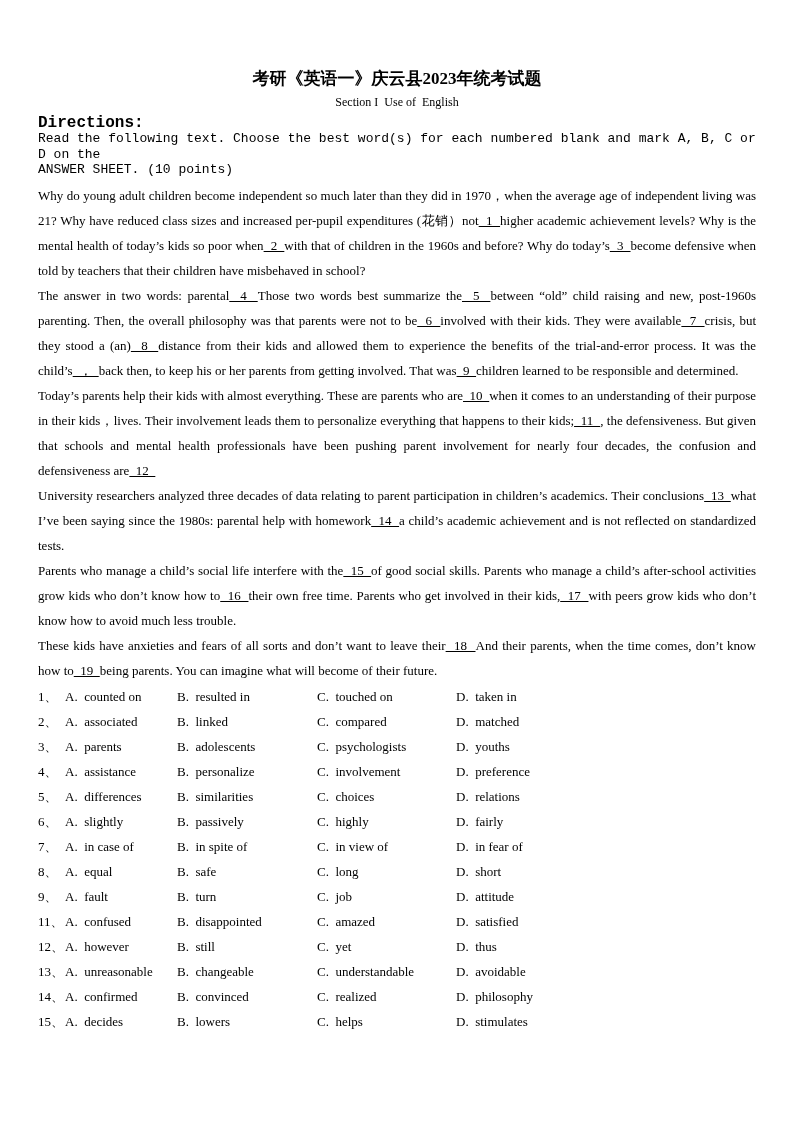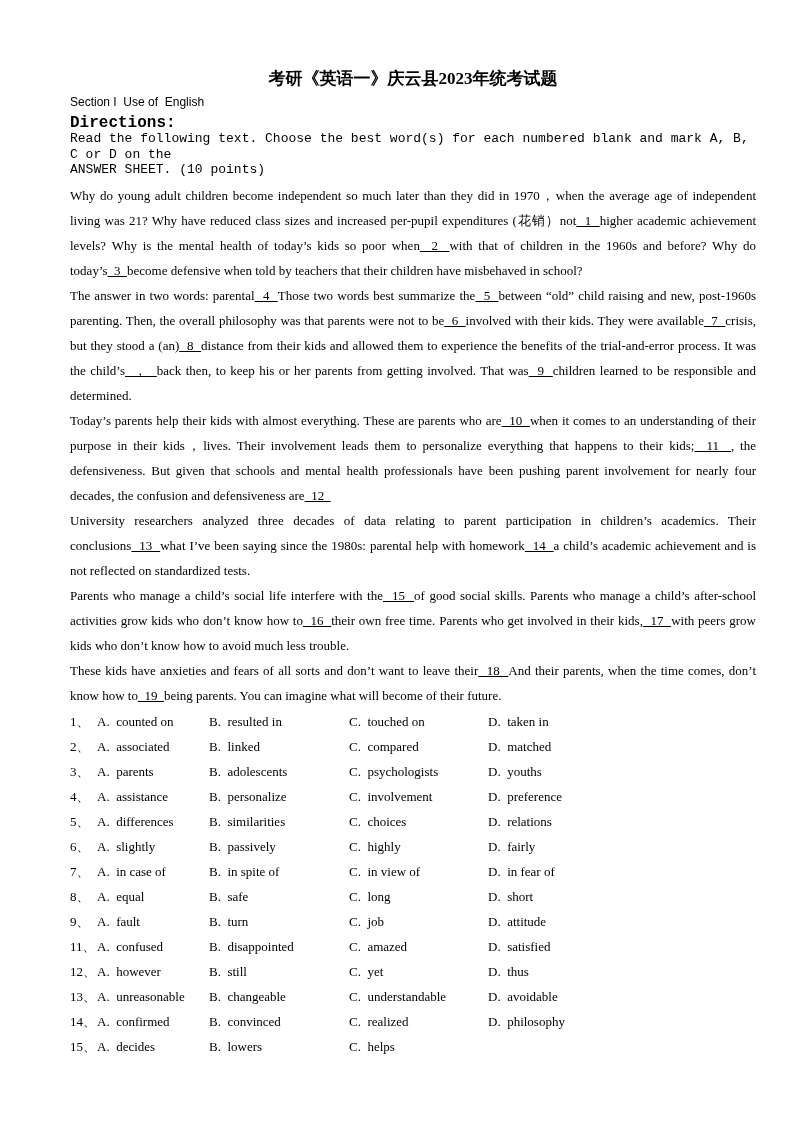--- a/index.html
+++ b/index.html
@@ -5,31 +5,32 @@
   * { margin: 0; padding: 0; box-sizing: border-box; }
   html, body { background: #ffffff; }
   body {
     width: 794px;
     height: 1123px;
     margin: 0 auto;
     color: #000000;
     font-family: "Liberation Serif", serif;
     overflow: hidden;
   }
-  .page { padding: 68px 38px 0 38px; margin-left: 32px; }
+  .page { padding: 68px 38px 0 38px; }
   .title {
     text-align: center;
     font-size: 17px;
     font-weight: bold;
     font-family: "Liberation Serif", "DejaVu Sans", serif;
     line-height: 22px;
     white-space: pre;
   }
   .section-heading {
-    font-family: Liberation Sans, sans-serif;
+    text-align: center;
+    font-family: Liberation Serif, serif;
     font-size: 12px;
     line-height: 16px;
     margin-top: 4px;
     white-space: pre;
   }
   .directions-label {
     font-family: "Liberation Mono", monospace;
     font-weight: bold;
     font-size: 16px;
     line-height: 15px;
@@ -189,16 +190,17 @@
       <span class="q-opt">B.  convinced</span>
       <span class="q-opt">C.  realized</span>
       <span class="q-opt">D.  philosophy</span>
     </div>
 
     <div class="q-row">
       <span class="q-num">15、</span>
       <span class="q-opt">A.  decides</span>
       <span class="q-opt">B.  lowers</span>
       <span class="q-opt">C.  helps</span>
+      <span class="q-opt">D.  stimulates</span>
     </div>
 
   </div>
 </div>
 
 </body></html>

